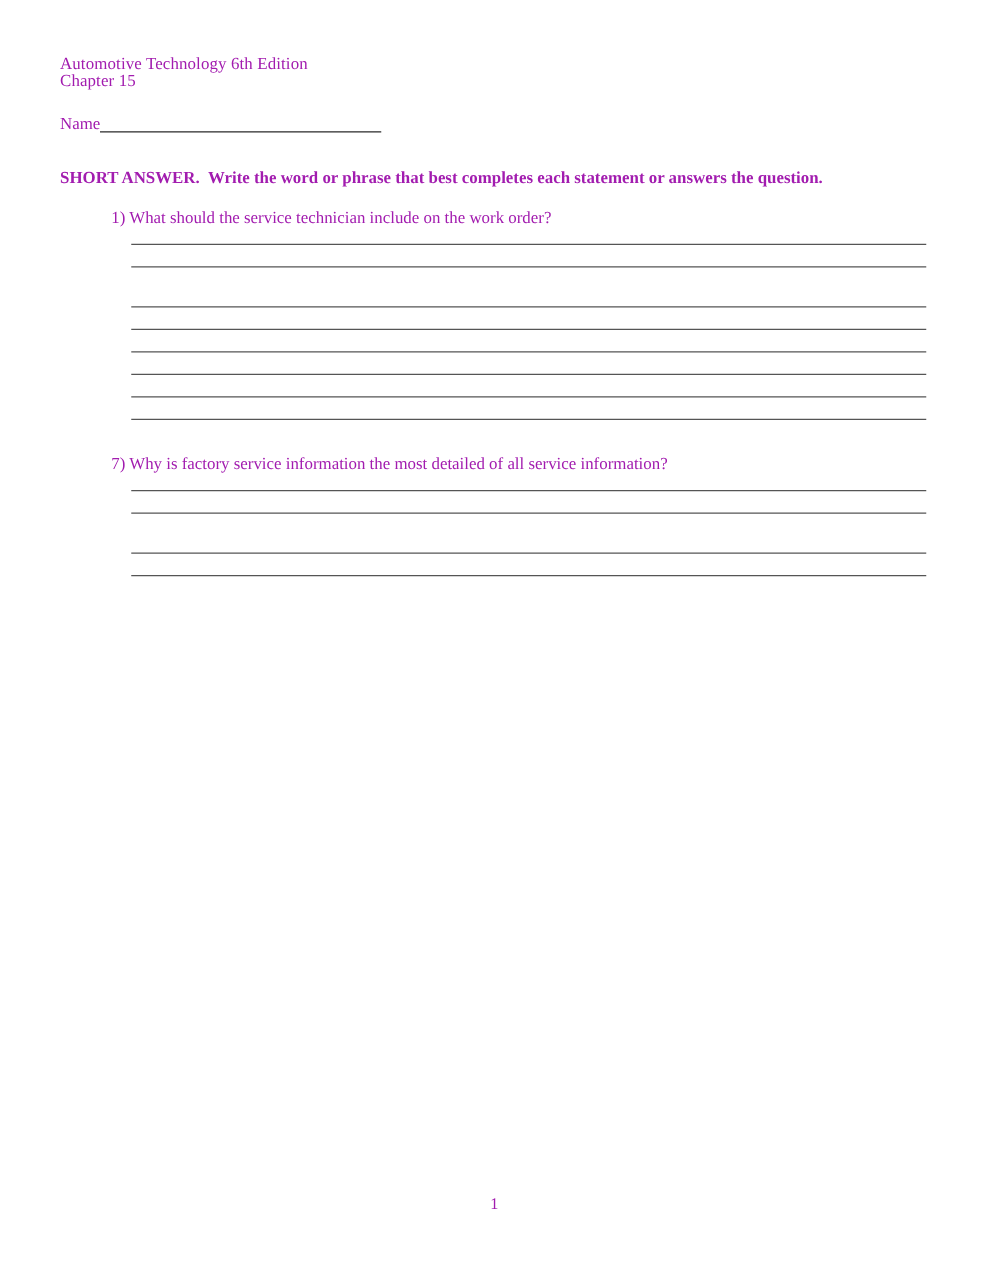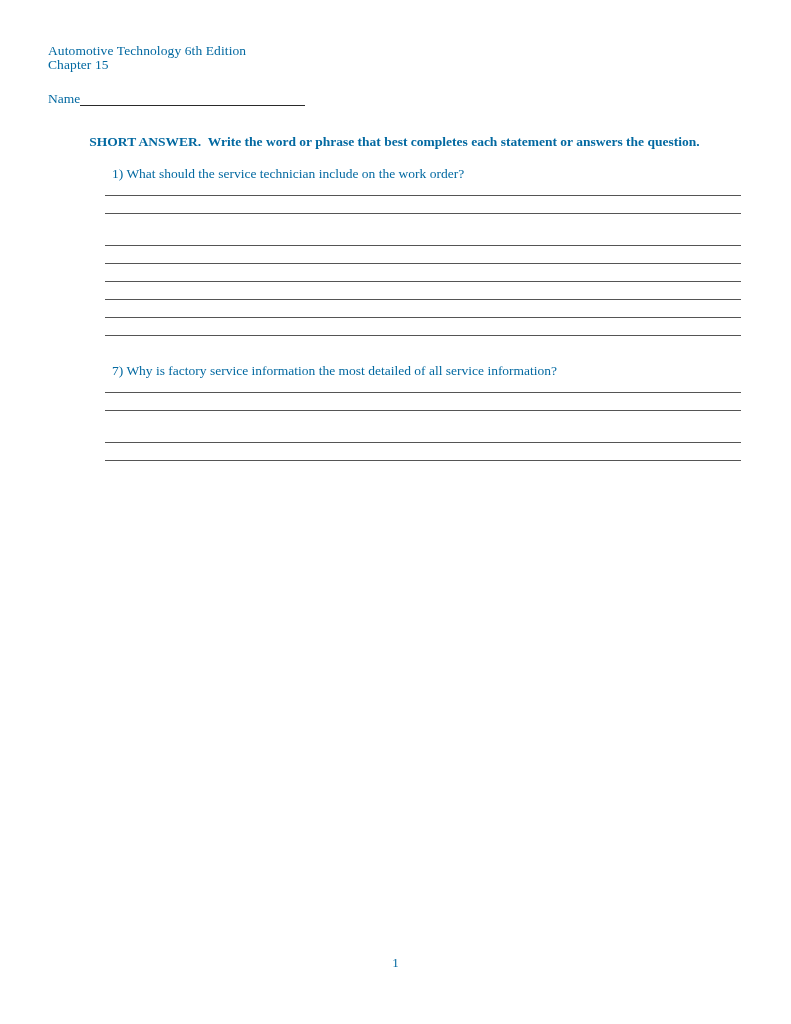--- a/index.html
+++ b/index.html
@@ -9,21 +9,21 @@
   }
   .page {
     position: relative;
     width: 791px;
     height: 1024px;
     margin: 0 auto;
     background: #ffffff;
     box-sizing: border-box;
     padding: 44px 50px 0 48px;
     font-family: "Liberation Serif", "DejaVu Serif", serif;
-    color: #0369a1;
+    color: #a21caf;
     overflow: hidden;
   }
   .header-line {
     font-size: 13.5px;
     line-height: 14px;
     letter-spacing: 0.1px;
   }
   .name-row {
     margin-top: 19px;
     display: flex;
@@ -39,30 +39,29 @@
     flex: 1;
     border-bottom: 1px solid #2a2a2a;
     height: 13px;
   }
   .instructions {
     margin-top: 28px;
     font-size: 13.5px;
     line-height: 15px;
     font-weight: bold;
     white-space: pre-wrap;
-    text-align: center;
   }
   .question {
     margin-top: 10px;
   }
   .question:first-child {
     margin-top: 17px;
   }
   .q-text {
-    margin-left: 64px;
+    margin-left: 41px;
     font-size: 13.5px;
     line-height: 15px;
   }
   .answer-lines {
     margin-left: 57px;
     margin-top: 14px;
   }
   .answer-line {
     height: 17px;
     border-top: 1px solid #555555;

